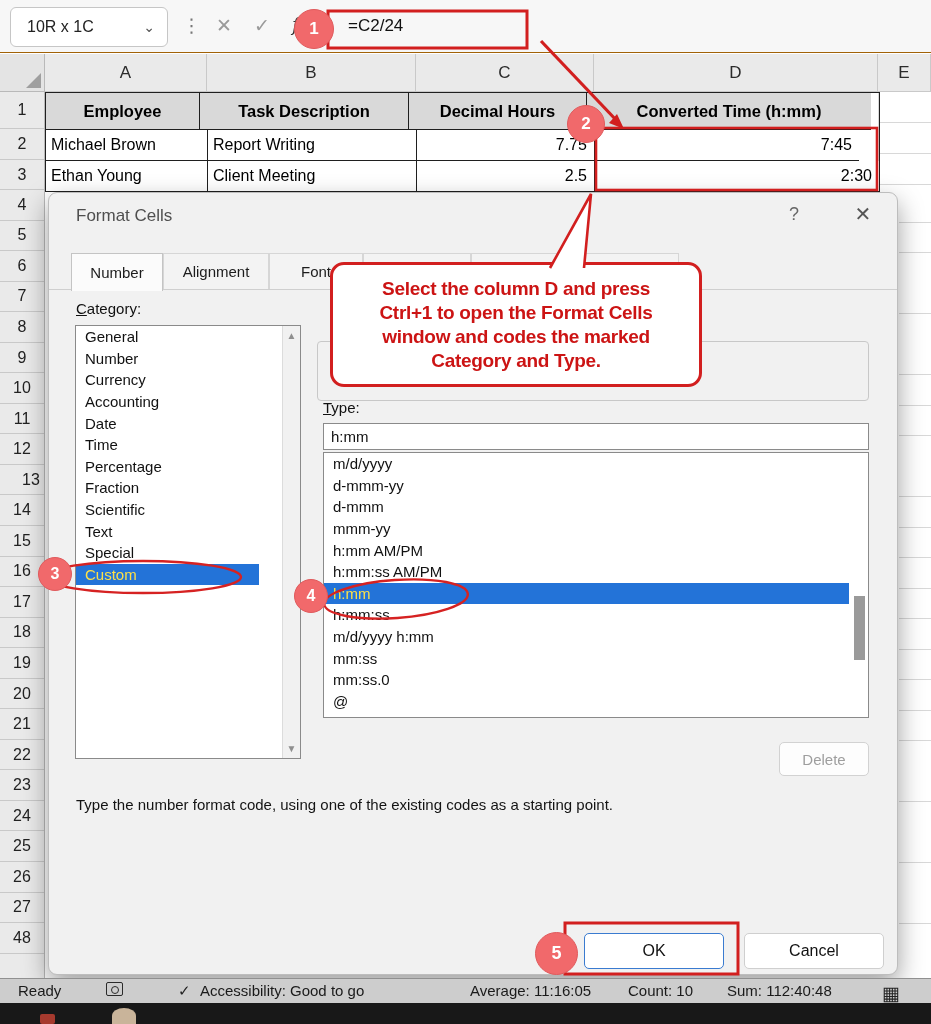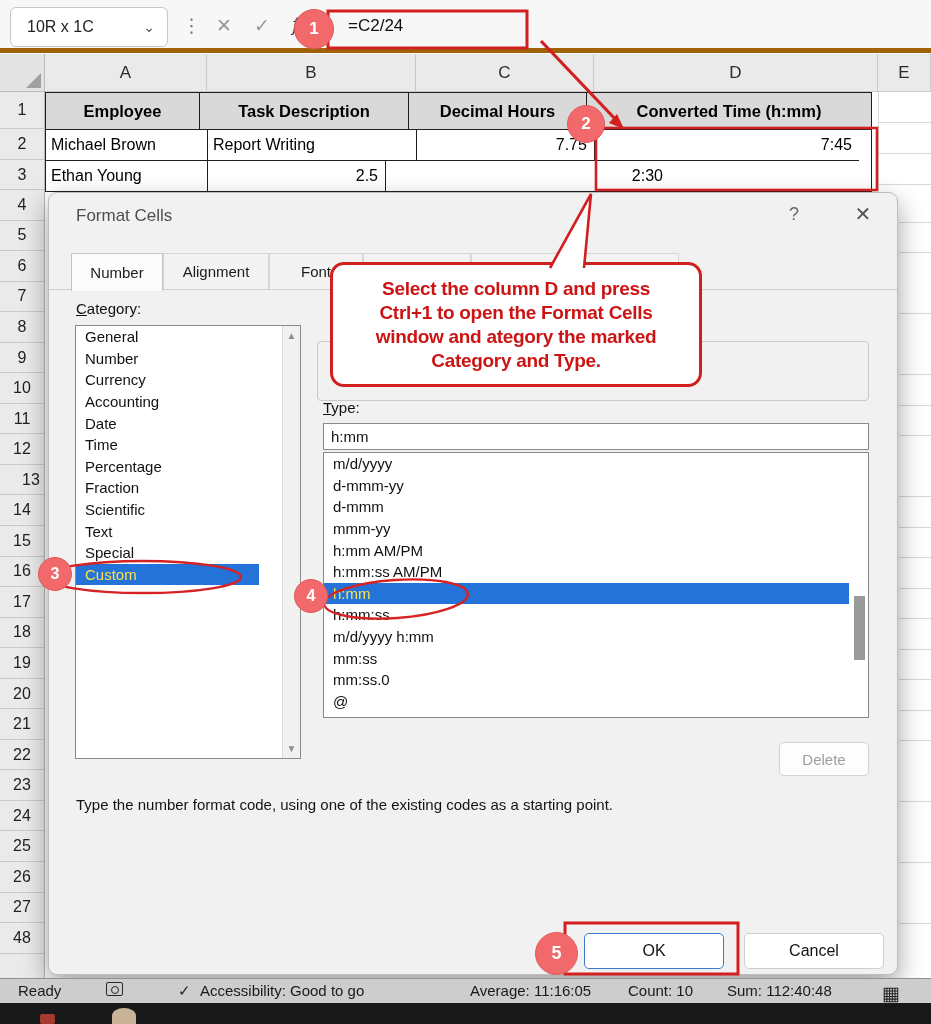--- a/index.html
+++ b/index.html
@@ -1,21 +1,21 @@
 <!DOCTYPE html>
 <html><head>
 <meta charset="utf-8">
 <style>
   * { box-sizing: border-box; margin: 0; padding: 0; }
   html,body { width: 931px; height: 1024px; overflow: hidden; }
   body { font-family: "Liberation Sans", sans-serif; position: relative; background: #fff; }
   .abs { position: absolute; }
 
   
-  #top-strip { left:0; top:0; width:931px; height:53px; background:#f7f7f7; border-bottom:5px solid #a16207; z-index:1; }
+  #top-strip { left:0; top:0; width:931px; height:53px; background:#f7f7f7; border-bottom:1px solid #a16207; z-index:1; }
   #name-box { left:10px; top:7px; width:158px; height:40px; background:#fff; border:1px solid #c6c6c6; border-radius:6px;
               font-size:16px; color:#222; display:flex; align-items:center; padding-left:16px; }
   #name-box .chev { position:absolute; right:12px; color:#555; font-size:14px; }
   #fx-dots { left:182px; top:14px; color:#777; font-size:19px; letter-spacing:0; }
   .fbtn { top:14px; font-size:19px; color:#9a9a9a; }
   #fx-cancel { left:216px; }
   #fx-check { left:254px; }
   #fx-label { left:292px; top:13px; font-size:19px; color:#333; font-family:"DejaVu Serif", serif; font-style:italic; }
   #formula-text { left:348px; top:16px; font-size:17px; color:#111; }
 
@@ -174,20 +174,21 @@
       <div class="tcell hdr" style="width: 284px; height: 37px;">Converted Time (h:mm)</div>
     </div>
     <div class="trow">
       <div class="tcell" style="width: 162px; height: 31px;">Michael Brown</div>
       <div class="tcell" style="width: 209px; height: 31px;">Report Writing</div>
       <div class="tcell num" style="width: 178px; height: 31px;">7.75</div>
       <div class="tcell num" style="width: 264px; height: 31px;">7:45</div>
     </div>
     <div class="trow">
       <div class="tcell" style="width: 162px; height: 30px;">Ethan Young</div>
+      <div class="tcell" style="width: 209px; height: 30px;">Client Meeting</div>
       <div class="tcell num" style="width: 178px; height: 30px;">2.5</div>
       <div class="tcell num" style="width: 284px; height: 30px;">2:30</div>
     </div>
   </div>
 
 <div id="dialog" class="abs">
   <div id="dlg-title" class="abs">Format Cells</div>
   <div id="dlg-help" class="abs">?</div>
   <div id="dlg-close" class="abs">✕</div>
 
@@ -252,21 +253,21 @@
   <div id="delete-btn" class="abs">Delete</div>
   <div id="helper-text" class="abs">Type the number format code, using one of the existing codes as a starting point.</div>
 
   <div id="ok-btn" class="abs">OK</div>
   <div id="cancel-btn" class="abs">Cancel</div>
 </div>
 
 <div id="callout" class="abs">
   <div>Select the column D and press</div>
   <div>Ctrl+1 to open the Format Cells</div>
-  <div>window and ategory the marked</div>
+  <div>window and codes the marked</div>
   <div>Category and Type.</div>
 </div>
 
 <svg id="overlay" class="abs" viewBox="0 0 931 1024">
 
   <rect x="328" y="11" width="199" height="37" fill="none" stroke="#d21f1f" stroke-width="3"></rect>
 
   <line x1="541" y1="41" x2="618" y2="122" stroke="#d21f1f" stroke-width="3.2"></line>
   <polygon points="624,129 609,123 617,114" fill="#d21f1f"></polygon>
 

